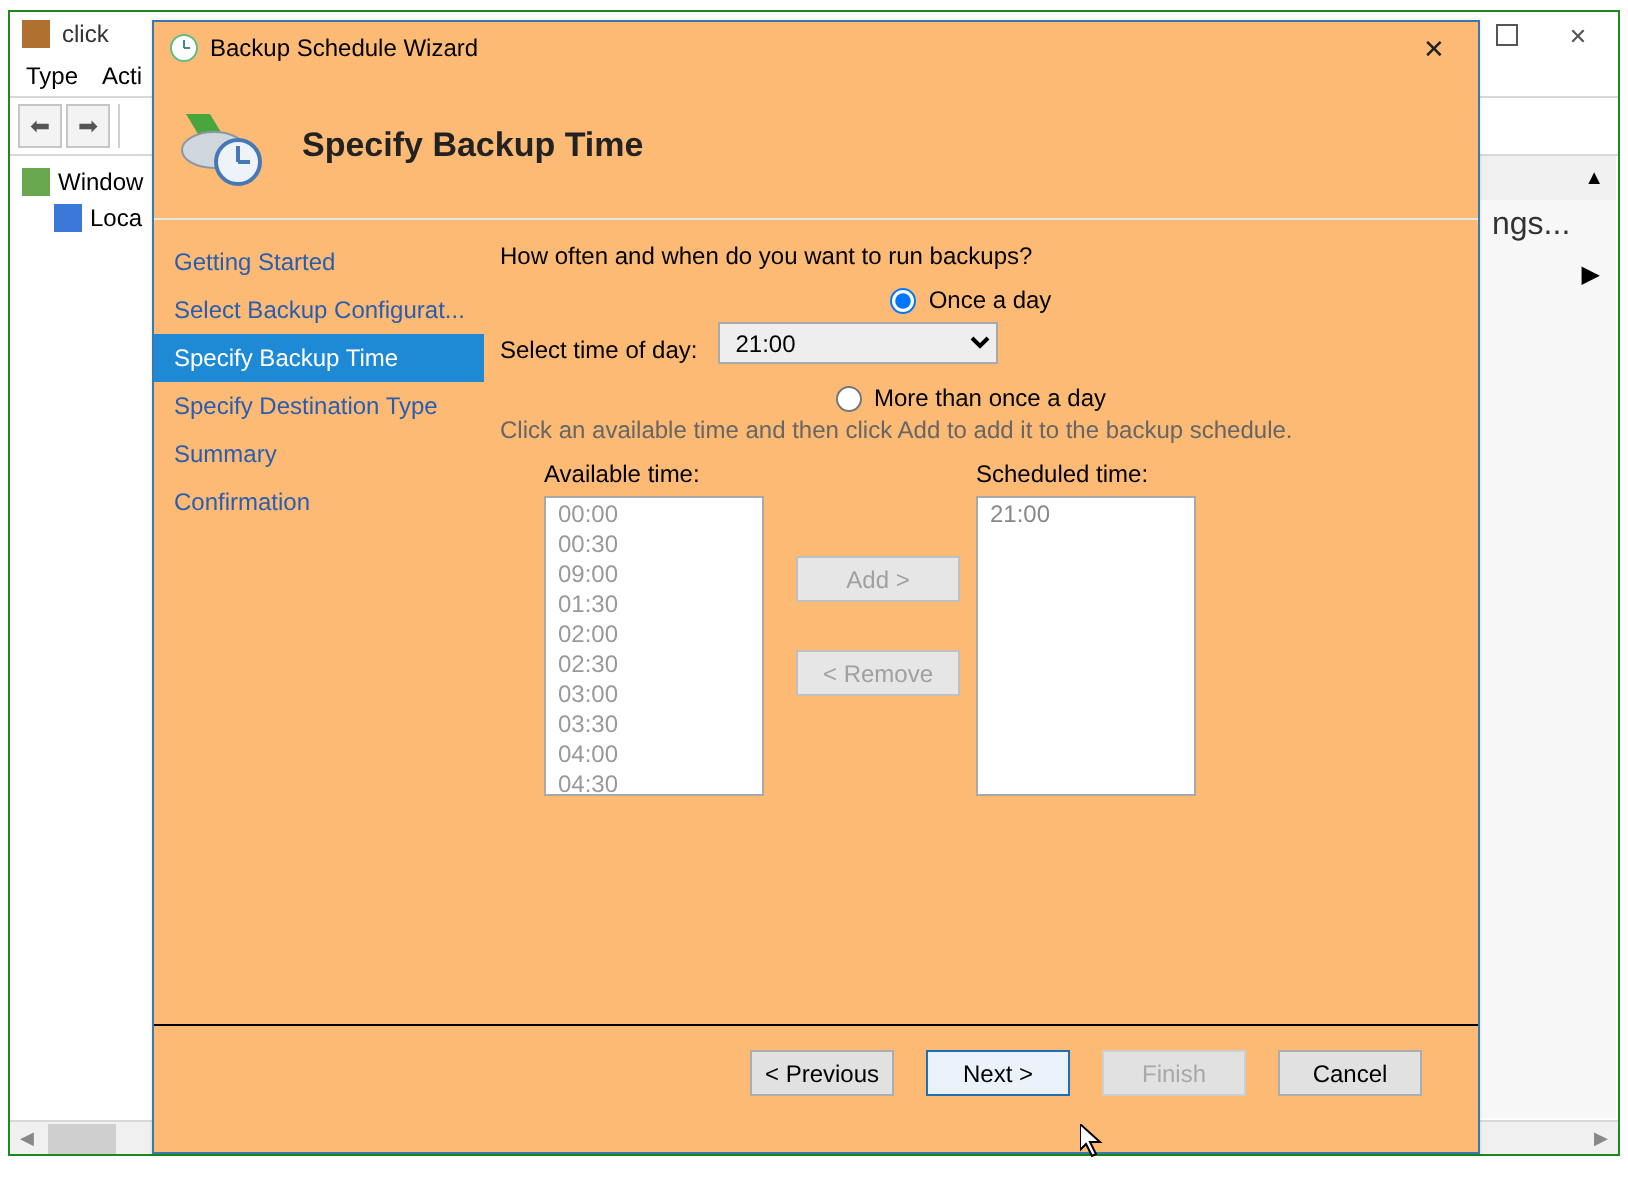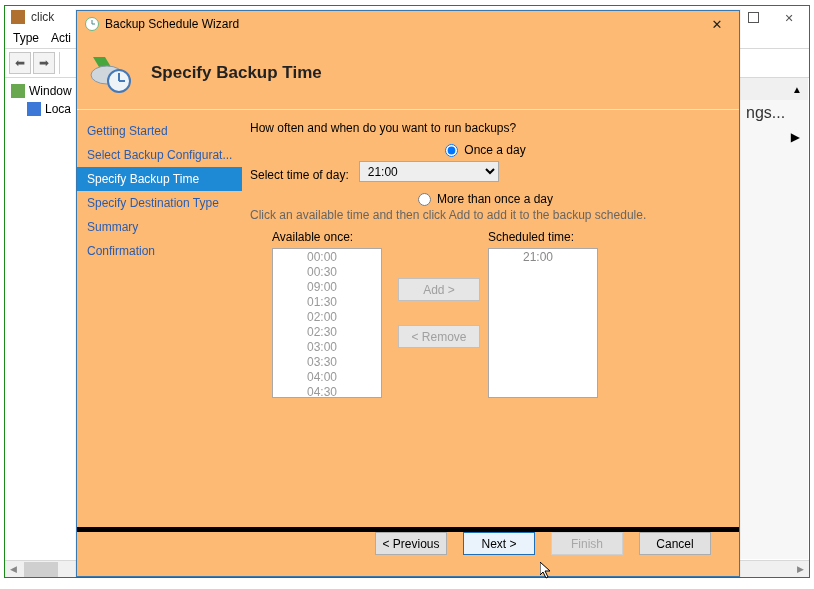--- a/index.html
+++ b/index.html
@@ -65,25 +65,25 @@
   .sel { width:140px; height:21px; border:1px solid #a9a9a9; background:#eee; color:#000; padding:0 4px; }
 
   .hint { margin:2px 0 8px 0; color:#666; }
   .cols { display:flex; gap:8px; align-items:flex-start; position:relative; }
   .col { display:flex; flex-direction:column; }
   .col-label { margin-bottom:4px; }
   .listbox { width:110px; height:150px; border:1px solid #a9a9a9; background:#fff; overflow-y:scroll; color:#888; position:relative; }
   .listbox.big { width:110px; }
   .listbox.sched { width:110px; color:#888; }
   .listbox-disabled { color:#999; }
-  .lb-item { padding:1px 6px; height:15px; line-height:15px;margin-left:28px; }
+  .lb-item { padding:1px 6px; height:15px; line-height:15px; }
   .midbtns { display:flex; flex-direction:column; gap:24px; align-items:flex-end; justify-content:center; width:90px; padding-top:48px;}
   .sbtn { width:82px; height:23px; border:1px solid #c0c0c0; background:#e6e6e6; color:#a0a0a0; display:flex; align-items:center; justify-content:center; }
 
-  .wiz-footer { position:absolute; left:0; right:0; bottom:1px; height:48px; display:flex; align-items:flex-start; justify-content:flex-end; gap:16px; padding:0 28px; border-top:5px solid #000000;}
+  .wiz-footer { position:absolute; left:0; right:0; bottom:16px; height:48px; display:flex; align-items:center; justify-content:flex-end; gap:16px; padding:0 28px; border-top:1px solid #000000;}
   .fbtn { width:72px; height:23px; border:1px solid #adadad; background:#e1e1e1; display:flex; align-items:center; justify-content:center; cursor:pointer; }
   .fbtn.primary { border:1px solid #1e6fb8; background:#eaf3fb; position:relative; }
   .fbtn.disabled { color:#a8a8a8; border-color:#cfcfcf; }
 
   .cursor { position:absolute; width:14px; height:18px; pointer-events:none; }
 
   
   .clock-small { width:14px; height:14px; border:1px solid #6b8; border-radius:50%; position:relative; background:#fff;}
   .clock-small::before { content:""; position:absolute; left:50%; top:50%; width:1px; height:4px; background:#488; transform-origin:bottom; transform:translate(-50%,-100%); }
   .clock-small::after  { content:""; position:absolute; left:50%; top:50%; width:3px; height:1px; background:#488; transform:translate(0,-50%); }
@@ -197,21 +197,21 @@
       </div>
 
       <label class="radio-row">
         <input type="radio" style="">
         <span>More than once a day</span>
       </label>
       <div class="sub-indent hint">Click an available time and then click Add to add it to the backup schedule.</div>
 
       <div class="sub-indent cols">
         <div class="col">
-          <span class="col-label">Available once:</span>
+          <span class="col-label">Available time:</span>
           <div class="listbox big listbox-disabled" id="avail-list">
               <div class="lb-item">00:00</div>
               <div class="lb-item">00:30</div>
               <div class="lb-item">09:00</div>
               <div class="lb-item">01:30</div>
               <div class="lb-item">02:00</div>
               <div class="lb-item">02:30</div>
               <div class="lb-item">03:00</div>
               <div class="lb-item">03:30</div>
               <div class="lb-item">04:00</div>

